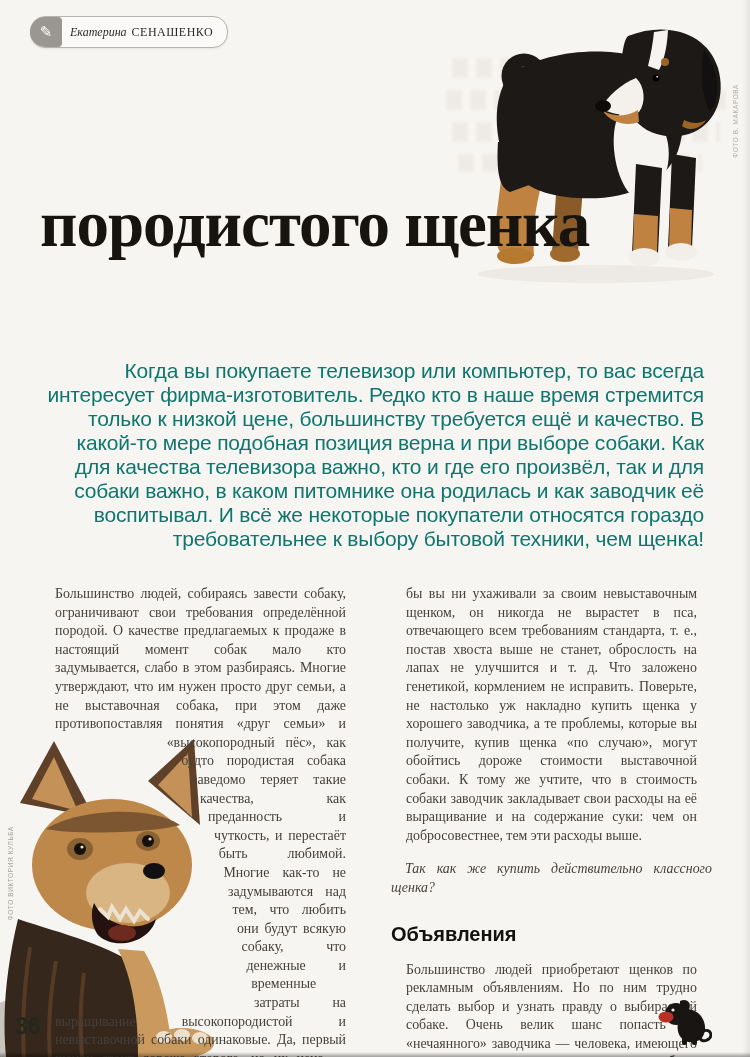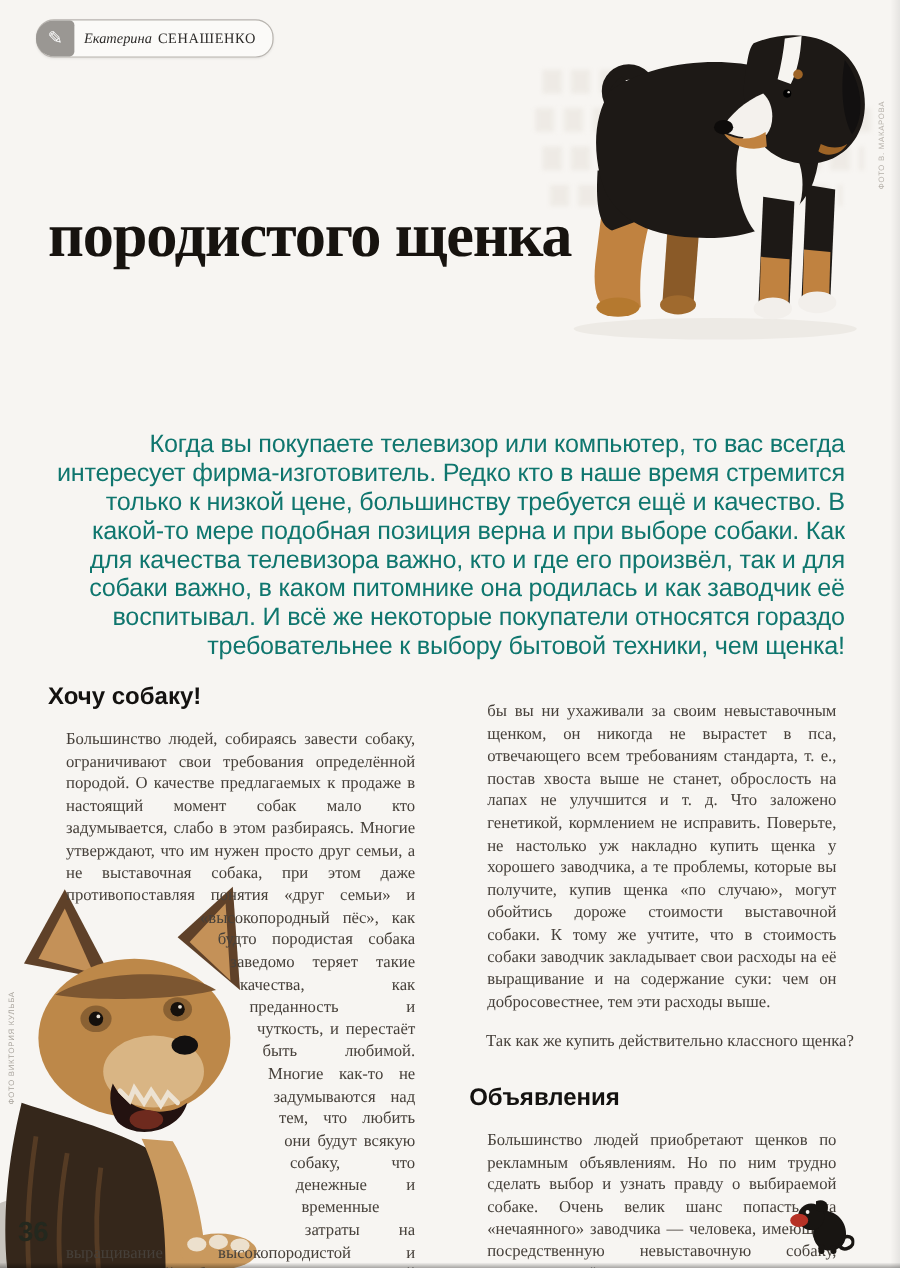--- a/index.html
+++ b/index.html
@@ -37,40 +37,40 @@
   .ghost{position:absolute; z-index:0; opacity:.5; filter:blur(1.6px);
     background:repeating-linear-gradient(90deg,#e6e1da 0 16px, rgba(0,0,0,0) 16px 24px);}
   .g1{left:452px; top:58px;  width:262px; height:20px;}
   .g2{left:446px; top:90px;  width:282px; height:20px;}
   .g3{left:452px; top:122px; width:268px; height:20px;}
   .g4{left:458px; top:154px; width:244px; height:18px;}
 
   
   .title{position:absolute; left:40px; top:168px; z-index:3; color:#17130f; line-height:1;}
   .title-l1{font-size:60px; font-weight:400; letter-spacing:-1px;}
-  .title-l2{font-size:52px; font-weight:700; letter-spacing:-1px; margin-top:3px;}
+  .title-l2{font-size:65px; font-weight:700; letter-spacing:-1px; margin-top:24px;}
 
   
   .lead{
     position:absolute; left:40px; top:338px; width:664px; z-index:3;
     font-family:Liberation Sans, sans-serif; font-size:21px; line-height:24px;
     color:#0f766e; letter-spacing:-0.2px; text-align:right;
   }
 
   
   .columns{position:absolute; left:40px; top:570px; width:672px; display:flex; gap:30px; z-index:3;}
   .col{width:321px;}
   .col h2{
     font-family:"Liberation Sans", sans-serif; font-size:20px; font-weight:700;
     color:#141210; margin:0 0 7px 0;
   }
   .body-text{
     font-size:13.9px; line-height:18.6px; color:#46403a; text-align:justify; margin:15px;
   }
-  .body-text + .body-text{margin-top:0;}
+  .body-text + .body-text{margin-top:0;font-style:italic;}
   .question{text-indent:14px; margin:0 0 10px 0;}
   .col-right h2{margin-top:25px;}
 
   
   .dog-float{
     float:left; width:210px; height:272px; margin:4px 8px 0 0;
     shape-outside: polygon(0 0, 88px 0, 126px 48px, 150px 104px, 163px 156px, 176px 210px, 192px 272px, 0 272px);
     shape-margin:7px;
   }
 
@@ -159,21 +159,20 @@
   <div class="credit credit-right">ФОТО В. МАКАРОВА</div>
 
   <h1 class="title" style="margin:0;">
     <div class="title-l2">породистого щенка</div>
   </h1>
 
   <p class="lead">Когда вы покупаете телевизор или компьютер, то вас всегда интересует фирма-изготовитель. Редко кто в наше время стремится только к низкой цене, большинству требуется ещё и качество. В какой-то мере подобная позиция верна и при выборе собаки. Как для качества телевизора важно, кто и где его произвёл, так и для собаки важно, в каком питомнике она родилась и как заводчик её воспитывал. И всё же некоторые покупатели относятся гораздо требовательнее к выбору бытовой техники, чем щенка!</p>
 
   <div class="columns">
     <div class="col col-left">
-      <h2>Хочу собаку!</h2>
       <p class="body-text"><span>Большинство людей, собираясь завести собаку, ограничивают свои требования определённой породой. О качестве предлагаемых к продаже в настоящий момент собак мало кто задумывается, слабо в этом разбираясь. Многие утверждают, что им нужен просто друг семьи, а не выставочная собака, при этом даже противопоставляя понятия «друг семьи» и </span><span class="dog-float"></span><span>«высокопородный пёс», как будто породистая собака заведомо теряет такие качества, как преданность и чуткость, и перестаёт быть любимой. Многие как-то не задумываются над тем, что любить они будут всякую собаку, что денежные и временные затраты на выращивание высокопородистой и невыставочной собаки одинаковые. Да, первый щенок стоит дороже второго, но их цена — лишь малый процент от суммы средств, которые вы истратите на кормление и выращивание и того, и другого, так что экономия на стадии покупки выглядит совершенно незначительной. И при этом не забывайте: как</span></p>
     </div>
     <div class="col col-right">
       <p class="body-text">бы вы ни ухаживали за своим невыставочным щенком, он никогда не вырастет в пса, отвечающего всем требованиям стандарта, т. е., постав хвоста выше не станет, оброслость на лапах не улучшится и т. д. Что заложено генетикой, кормлением не исправить. Поверьте, не настолько уж накладно купить щенка у хорошего заводчика, а те проблемы, которые вы получите, купив щенка «по случаю», могут обойтись дороже стоимости выставочной собаки. К тому же учтите, что в стоимость собаки заводчик закладывает свои расходы на её выращивание и на содержание суки: чем он добросовестнее, тем эти расходы выше.</p>
       <p class="body-text question">Так как же купить действительно классного щенка?</p>
       <h2>Объявления</h2>
       <p class="body-text">Большинство людей приобретают щенков по рекламным объявлениям. Но по ним трудно сделать выбор и узнать правду о выбираемой собаке. Очень велик шанс попасть на «нечаянного» заводчика — человека, имеющего посредственную невыставочную собаку, повязавшего её «для здоровья» или «для денег». Обычно такой заводчик мало знает о породе, правильном выращивании помёта и уходе за шерстью. Щенки у него обычно плохого качества, поскольку основной его интерес — коммерческий. Он состоит в том, чтобы поменьше затратить на выращивание и поскорее про-</p>
     </div>
   </div>
 

